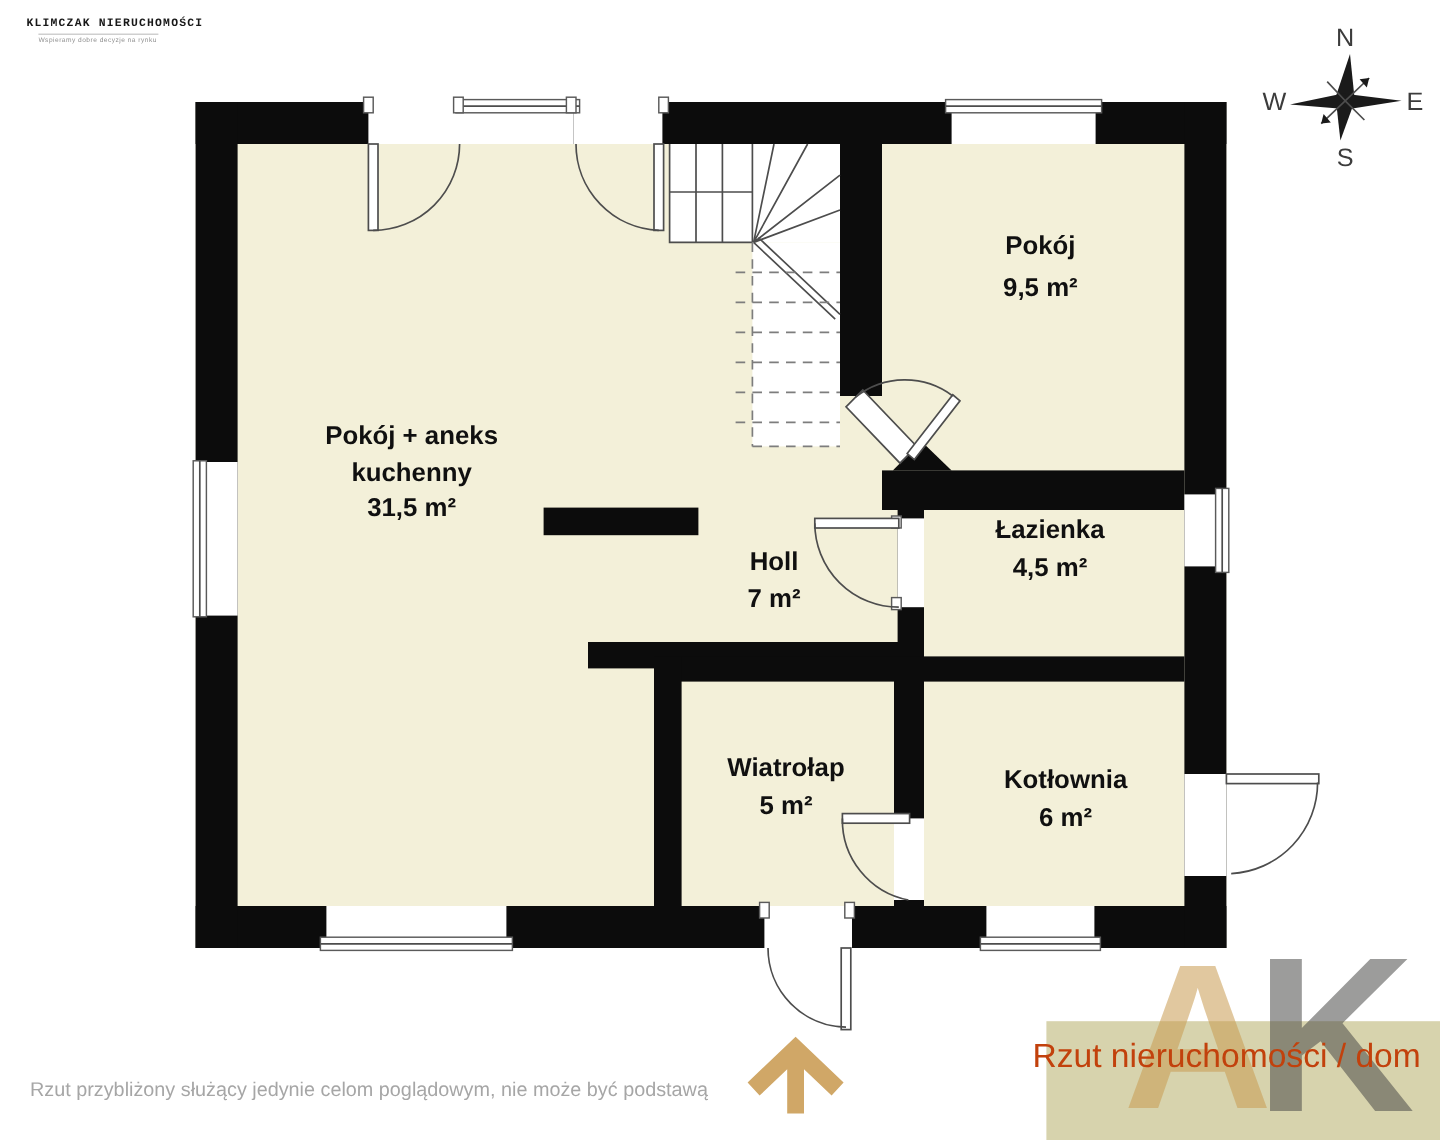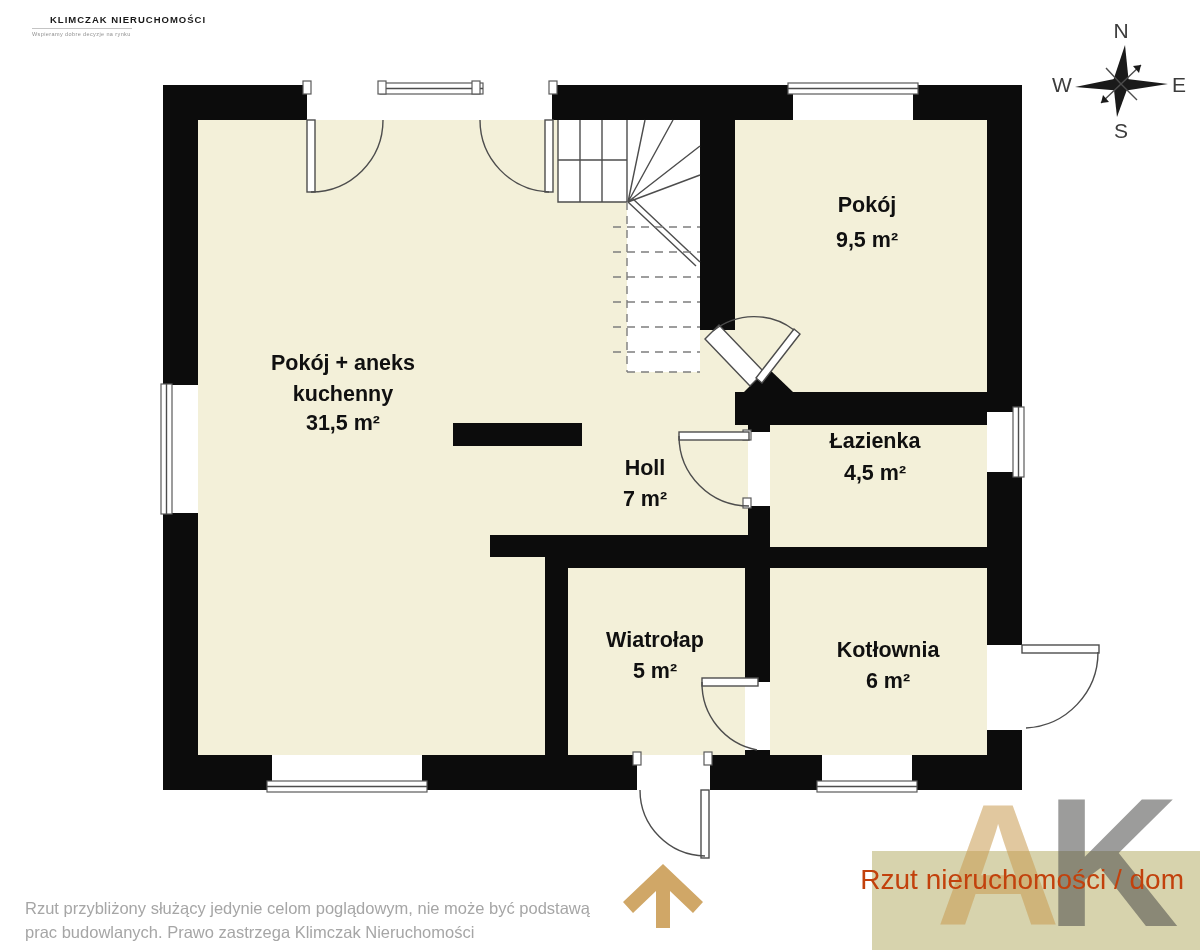--- a/index.html
+++ b/index.html
@@ -6,22 +6,22 @@
   body{width:1200px;height:950px;position:relative;overflow:hidden;background:#ffffff;
        font-family:"Liberation Sans",sans-serif;}
   
   .logo{position:absolute;left:22px;top:12px;width:120px;text-align:center;}
   .logo-mark{position:relative;height:68px;line-height:68px;}
   .logo-a{font-weight:bold;font-size:56px;color:#bb8d45;display:inline-block;vertical-align:baseline;}
   .logo-k{font-weight:bold;font-size:64px;color:#151515;display:inline-block;margin-left:-9px;vertical-align:baseline;}
   .logo-window{position:absolute;left:58px;top:46px;width:12px;height:12px;border:1.6px solid #bb8d45;background:#fff;}
   .logo-window::before{content:"";position:absolute;left:0;right:0;top:50%;height:1.6px;background:#bb8d45;}
   .logo-window::after{content:"";position:absolute;top:0;bottom:0;left:50%;width:1.6px;background:#bb8d45;}
-  .logo-company{font-family:Liberation Sans, sans-serif;font-size:9.5px;font-weight:700;letter-spacing:1px;
-                color:#181818;margin-top:2px;white-space:nowrap;margin-left:28px;}
+  .logo-company{font-family:Liberation Mono, monospace;font-size:9.5px;font-weight:700;letter-spacing:1px;
+                color:#181818;margin-top:2px;white-space:nowrap;}
   .logo-tagline{font-size:5.5px;color:#909090;border-top:1px solid #c4c4c4;margin:3px 10px 0;
                 padding-top:2px;letter-spacing:.4px;white-space:nowrap;overflow:hidden;}
   
   .disclaimer{position:absolute;left:25px;top:896px;font-size:16.5px;
               color:#a6a6a6;line-height:24px;}
   .banner-bg{position:absolute;left:872px;top:851px;width:328px;height:99px;background:#d7d3ad;}
   .wm{position:absolute;font-weight:bold;line-height:1;}
   .wm-a{left:936px;top:778px;font-size:172px;color:rgba(201,155,80,0.55);}
   .wm-k{left:1046px;top:770px;font-size:184px;color:rgba(75,75,72,0.55);}
   .banner-text{position:absolute;right:16px;top:861px;text-align:right;color:#c2410c;font-size:28px;line-height:37px;}
@@ -197,18 +197,17 @@
   </g>
 </svg>
 
 <div class="logo">
   <div class="logo-company">KLIMCZAK NIERUCHOMOŚCI</div>
   <div class="logo-tagline">Wspieramy dobre decyzje na rynku nieruchomości</div>
 </div>
 
 <div class="disclaimer">
   <div>Rzut przybliżony służący jedynie celom poglądowym, nie może być podstawą</div>
-  <div>prac budowlanych. Prawo zastrzega Klimczak Nieruchomości</div>
 </div>
 
 <div class="banner-text">
   <div>Rzut nieruchomości / dom</div>
 </div>
 
 </body></html>

